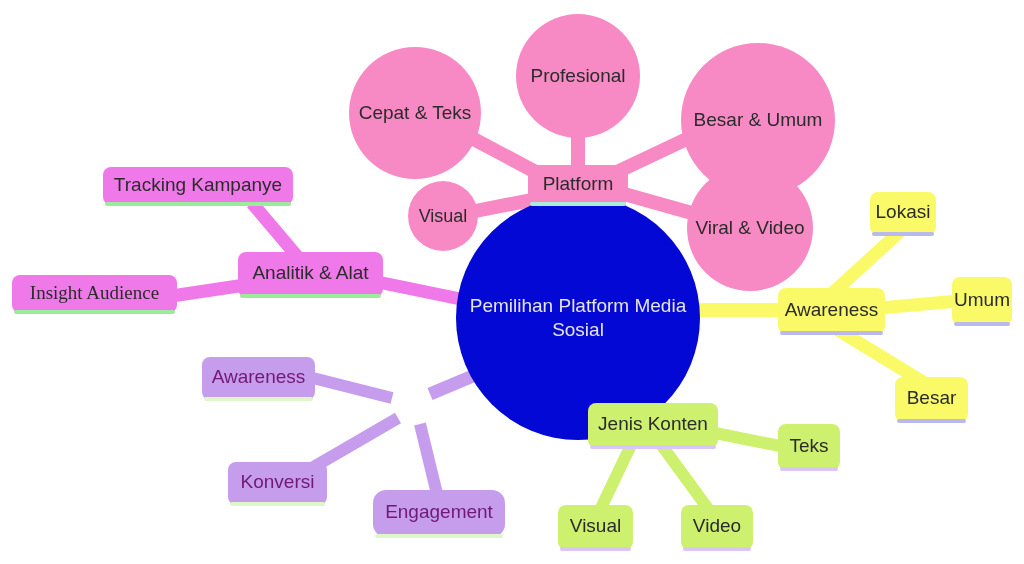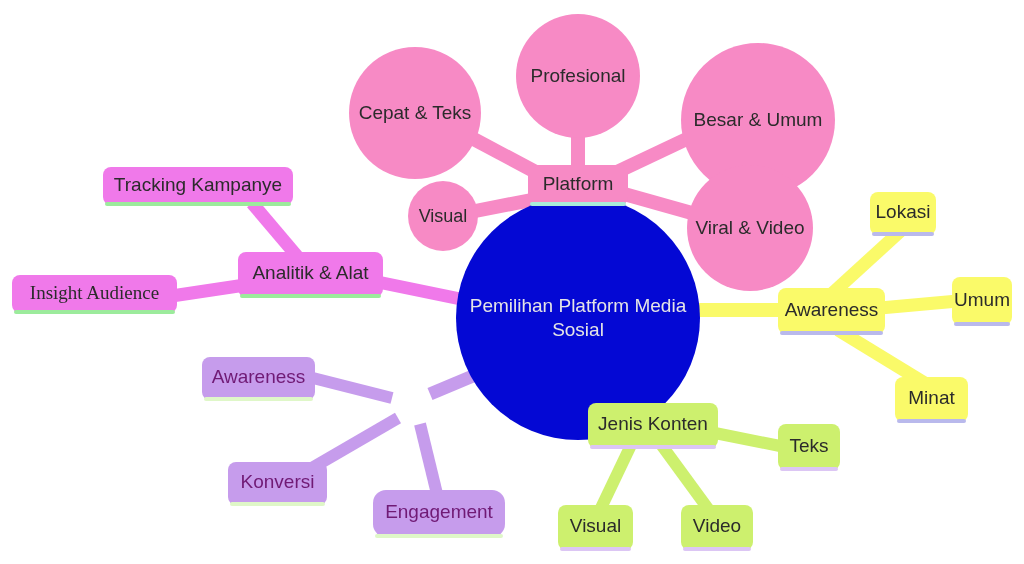--- a/index.html
+++ b/index.html
@@ -124,21 +124,21 @@
   <div class="node bg-yellow n-demografi">
     <span>Awareness</span>
   </div>
   <div class="node bg-yellow n-lokasi">
     <span>Lokasi</span>
   </div>
   <div class="node bg-yellow n-usia">
     <span>Umum</span>
   </div>
   <div class="node bg-yellow n-minat">
-    <span>Minat</span>
+    <span>Besar</span>
   </div>
 
   <div class="node bg-purple n-awareness">
     <span>Awareness</span>
   </div>
   <div class="node bg-purple n-konversi">
     <span>Konversi</span>
   </div>
   <div class="node bg-purple n-engagement">
     <span>Engagement</span>

